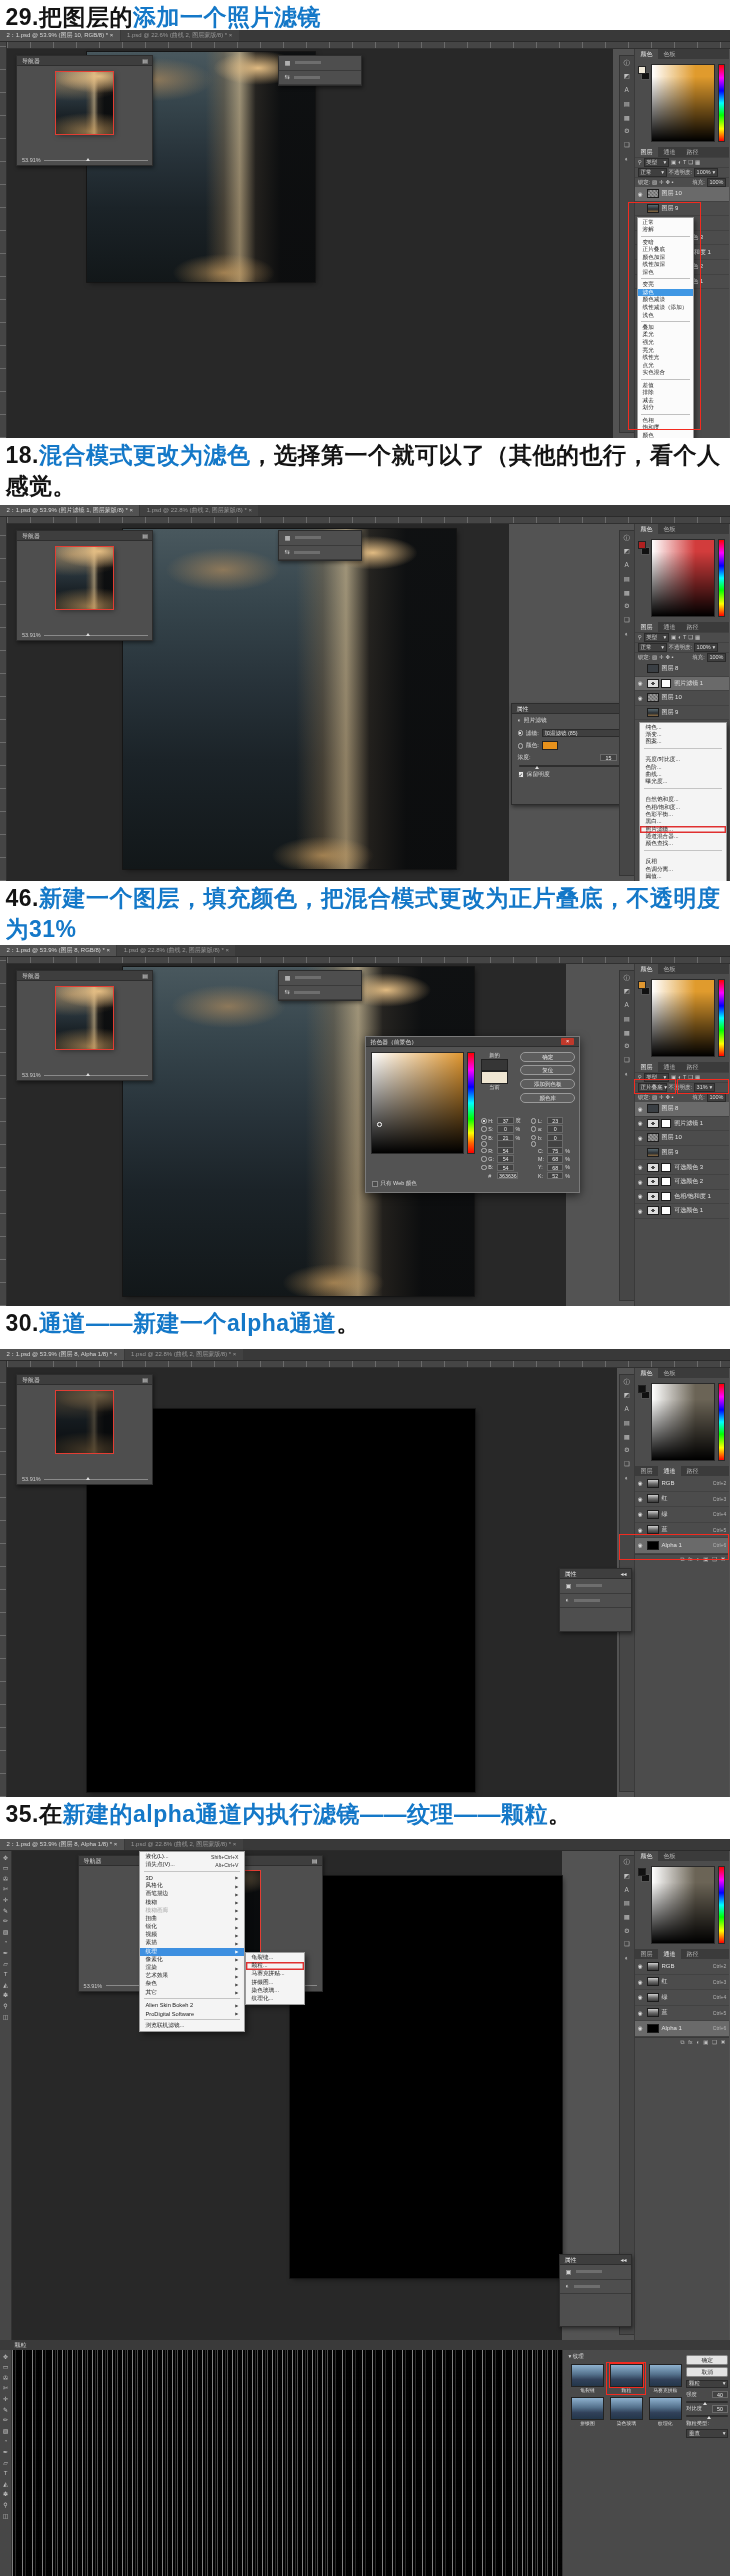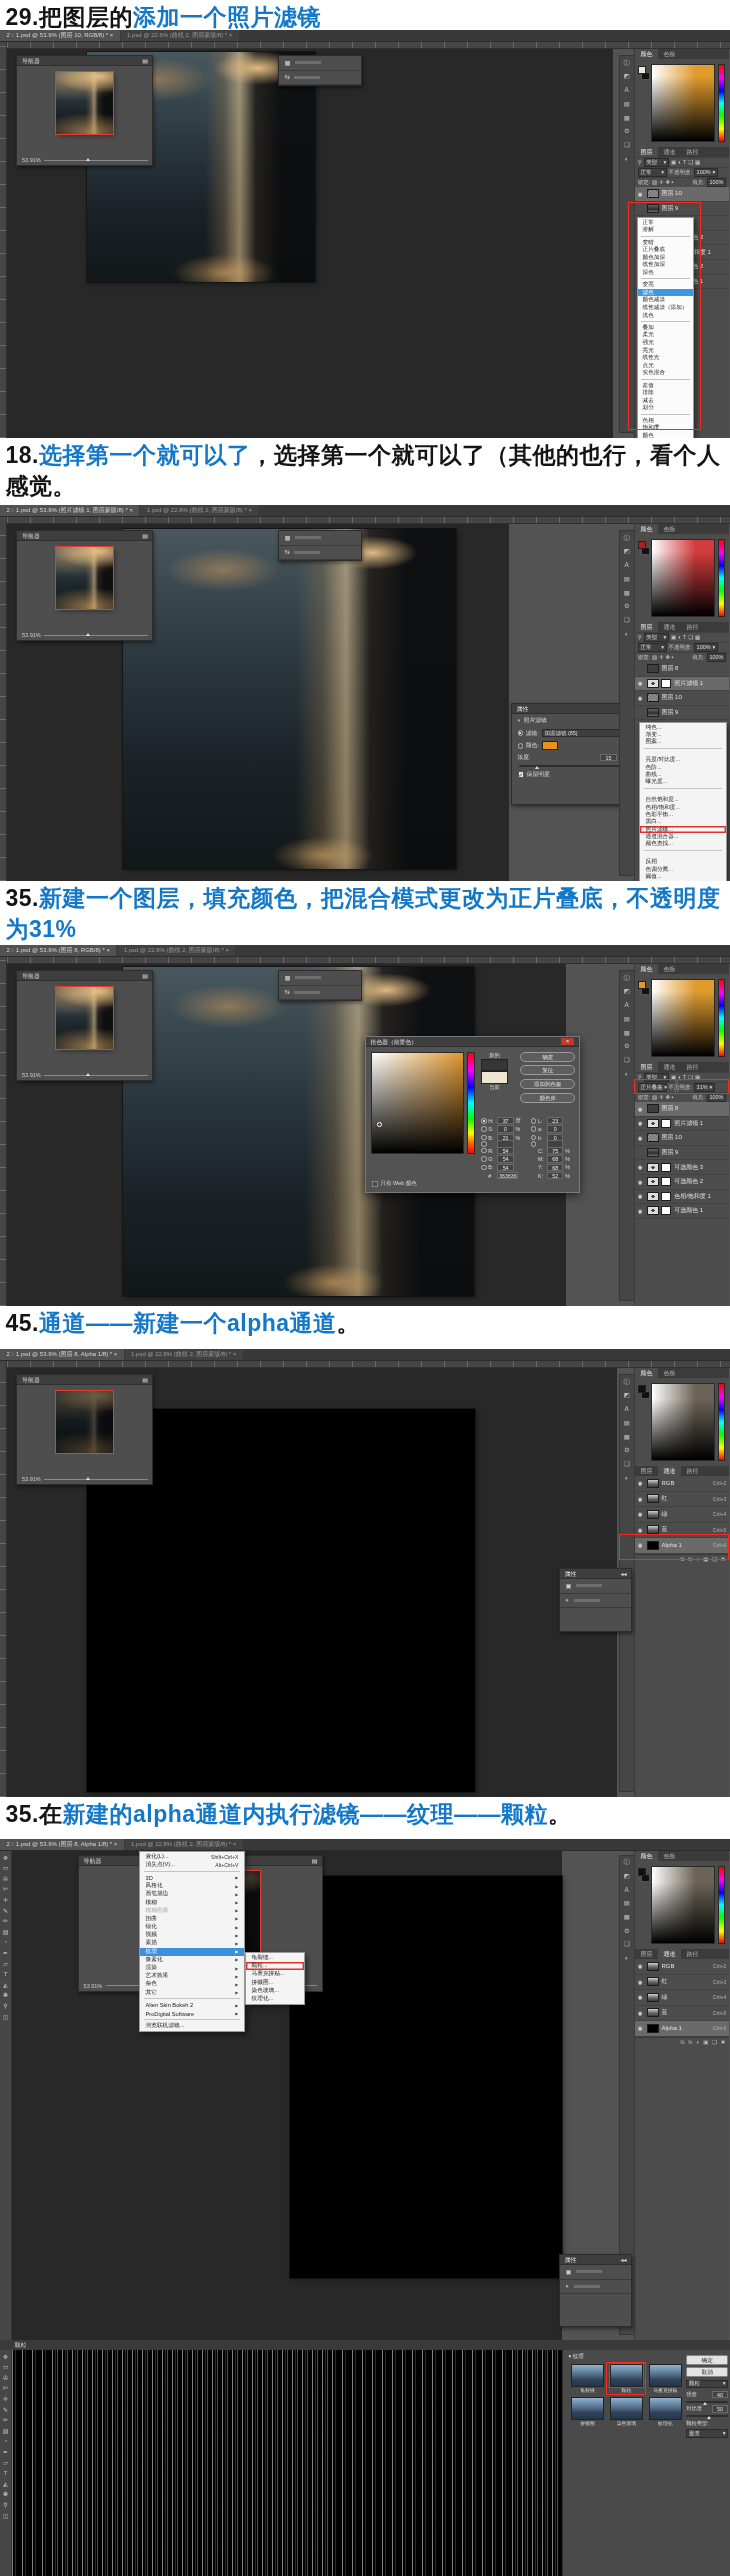--- a/index.html
+++ b/index.html
@@ -290,21 +290,21 @@
       <div class="ddi">减去</div>
       <div class="ddi">划分</div>
       <div class="ddi div"></div>
       <div class="ddi">色相</div>
       <div class="ddi">饱和度</div>
       <div class="ddi">颜色</div>
     </div>
   <div class="redbox" style="left:628px;top:172px;width:73px;height:228px"></div>
 </section>
 
-<div class="hd" style="height:67px"><span class="k">18.</span><span class="b">选择第一个就可以了</span><span class="k">，选择第一个就可以了（其他的也行，看个人感觉。</span></div>
+<div class="hd" style="height:67px"><span class="k">18.</span><span class="b">混合模式更改为滤色</span><span class="k">，选择第一个就可以了（其他的也行，看个人感觉。</span></div>
 
 <section class="ps" style="height:376px">
   <div class="tabbar">
       <div class="tab act">2：1.psd @ 53.9% (照片滤镜 1, 图层蒙版/8) * ×</div>
       <div class="tab in">1.psd @ 22.8% (曲线 2, 图层蒙版/8) * ×</div>
     </div>
   <div class="hrule"></div>
   <div class="vrule"></div>
   <div class="paste" style="left:7.3px;top:19px;width:502px;bottom:0"></div>
   <div class="city" style="left:123px;top:24px;width:333px;height:340px"></div>
@@ -471,21 +471,21 @@
       <div class="mi boxed" style="height:7.3px">照片滤镜...</div>
       <div class="mi" style="height:7.3px">通道混合器...</div>
       <div class="mi" style="height:7.3px">颜色查找...</div>
       <div class="mi div" style="height:7.3px"></div>
       <div class="mi" style="height:7.3px">反相</div>
       <div class="mi" style="height:7.3px">色调分离...</div>
       <div class="mi" style="height:7.3px">阈值...</div>
     </div>
 </section>
 
-<div class="hd" style="height:64px"><span class="k">35.</span><span class="b">新建一个图层，填充颜色，把混合模式更改为正片叠底，不透明度为31%</span></div>
+<div class="hd" style="height:64px"><span class="k">46.</span><span class="b">新建一个图层，填充颜色，把混合模式更改为正片叠底，不透明度为31%</span></div>
 
 <section class="ps" style="height:361px">
   <div class="tabbar">
       <div class="tab act">2：1.psd @ 53.9% (图层 8, RGB/8) * ×</div>
       <div class="tab in">1.psd @ 22.8% (曲线 2, 图层蒙版/8) * ×</div>
     </div>
   <div class="hrule"></div>
   <div class="vrule"></div>
   <div class="paste" style="left:7.3px;top:19px;width:559px;bottom:0"></div>
   <div class="city" style="left:123px;top:22px;width:351px;height:329px"></div>
@@ -749,21 +749,21 @@
           <span class="th adj"></span>
           <span class="th2 mask"></span>
           <span class="lname">可选颜色 1</span>
         </div>
       </div>
   </div>
   <div class="redbox" style="left:634px;top:134px;width:42px;height:14.6px"></div>
   <div class="redbox" style="left:677px;top:134px;width:52px;height:14.6px"></div>
 </section>
 
-<div class="hd" style="height:43px"><span class="k">45.</span><span class="b">通道——新建一个alpha通道</span><span class="k">。</span></div>
+<div class="hd" style="height:43px"><span class="k">30.</span><span class="b">通道——新建一个alpha通道</span><span class="k">。</span></div>
 
 <section class="ps" style="height:448px">
   <div class="tabbar">
       <div class="tab act">2：1.psd @ 53.9% (图层 8, Alpha 1/8) * ×</div>
       <div class="tab in">1.psd @ 22.8% (曲线 2, 图层蒙版/8) * ×</div>
     </div>
   <div class="hrule"></div>
   <div class="vrule"></div>
   <div class="paste" style="left:7.3px;top:19px;width:610px;bottom:0"></div>
   <div class="blackcv" style="left:87px;top:60px;width:388px;height:383px"></div>

